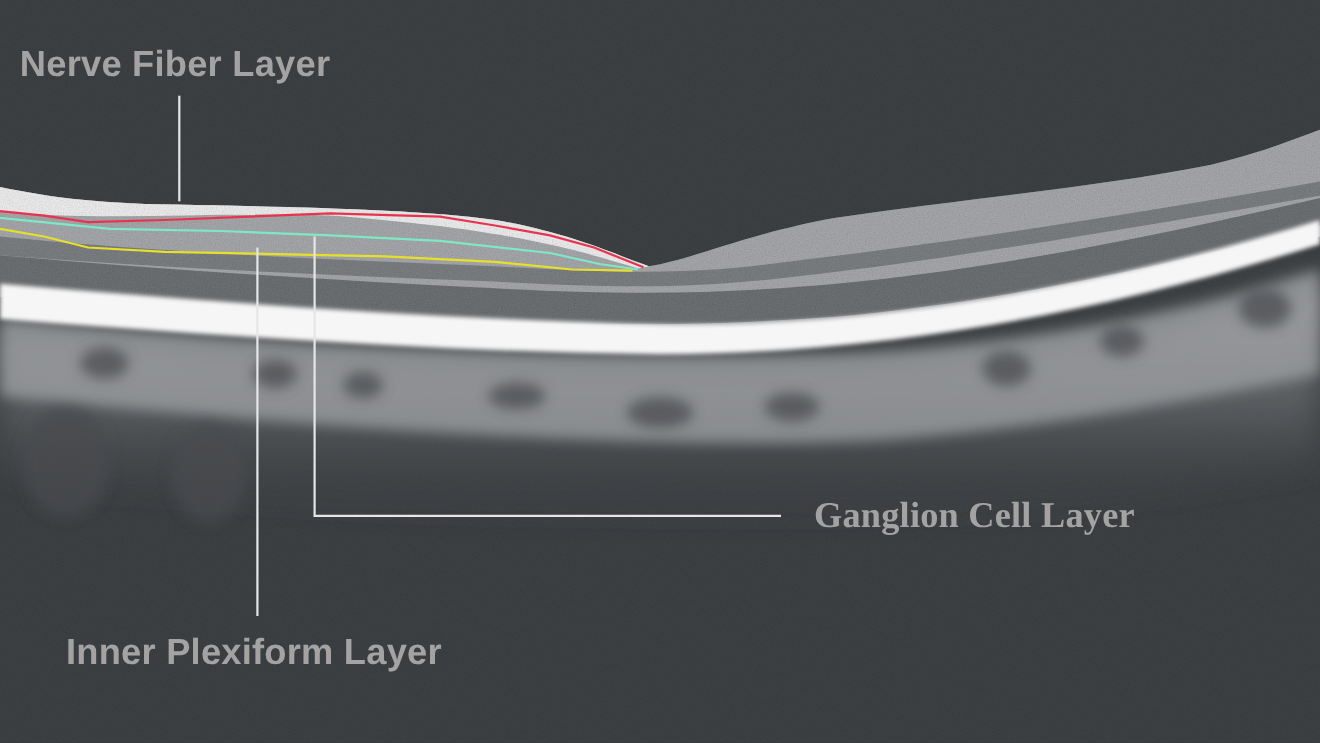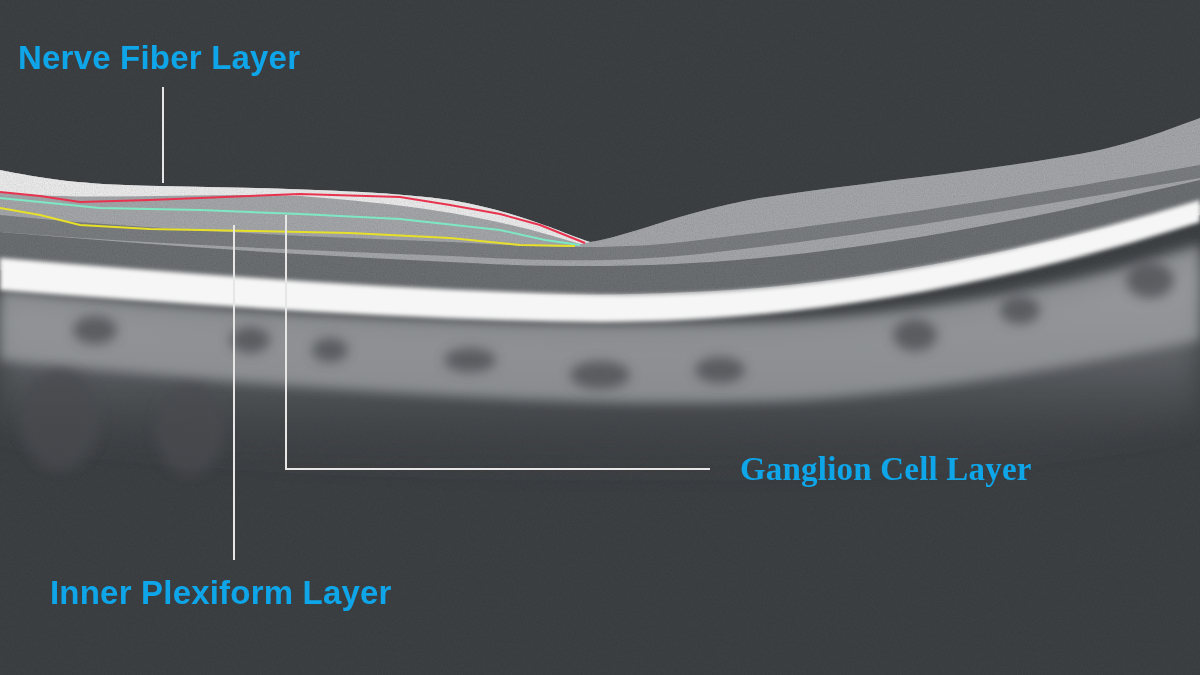--- a/index.html
+++ b/index.html
@@ -5,30 +5,30 @@
   html, body { margin: 0; padding: 0; }
   body {
     width: 1200px; height: 675px; overflow: hidden;
     background: #35383b;
     font-family: "Liberation Sans", "DejaVu Sans", sans-serif;
     position: relative;
   }
   #stage { position: absolute; left: 0; top: 0; width: 1200px; height: 675px; }
   .label {
     position: absolute;
-    color: #0ea5e9;
+    color: #a3a3a3;
     font-weight: 700;
     font-size: 33px;
     letter-spacing: 0.2px;
     white-space: nowrap;
     line-height: 1;
   }
   #label-nfl { left: 18px; top: 41px; }
   #label-gcl { left: 740px; top: 453px; font-family: Liberation Serif, serif; }
-  #label-ipl { left: 50px; top: 576px; text-align: center; }
+  #label-ipl { left: 60px; top: 576px; text-align: center; }
 </style>
 </head>
 <body>
 
 <svg id="stage" width="1200" height="675" viewBox="0 0 1200 675" xmlns="http://www.w3.org/2000/svg">
   <defs>
     <filter id="noise" x="0" y="0" width="100%" height="100%">
       <feTurbulence type="fractalNoise" baseFrequency="0.9" numOctaves="2" seed="4" result="n"></feTurbulence>
       <feColorMatrix type="saturate" values="0" in="n" result="g"></feColorMatrix>
       <feComponentTransfer in="g" result="c">

